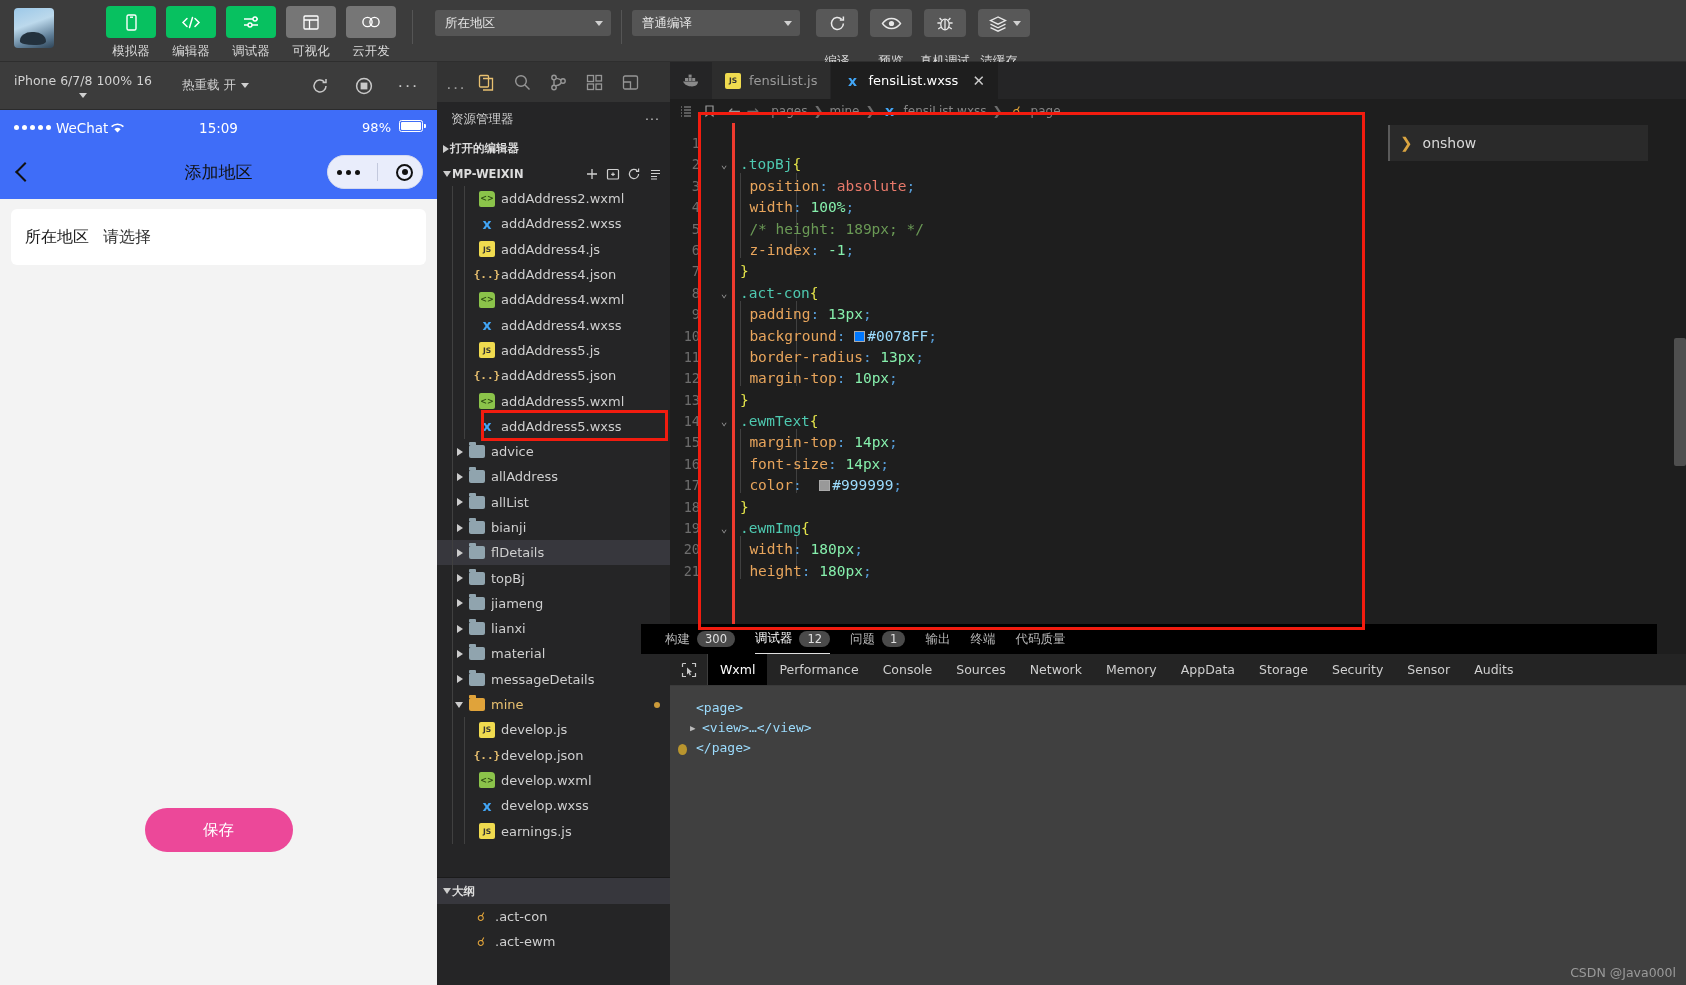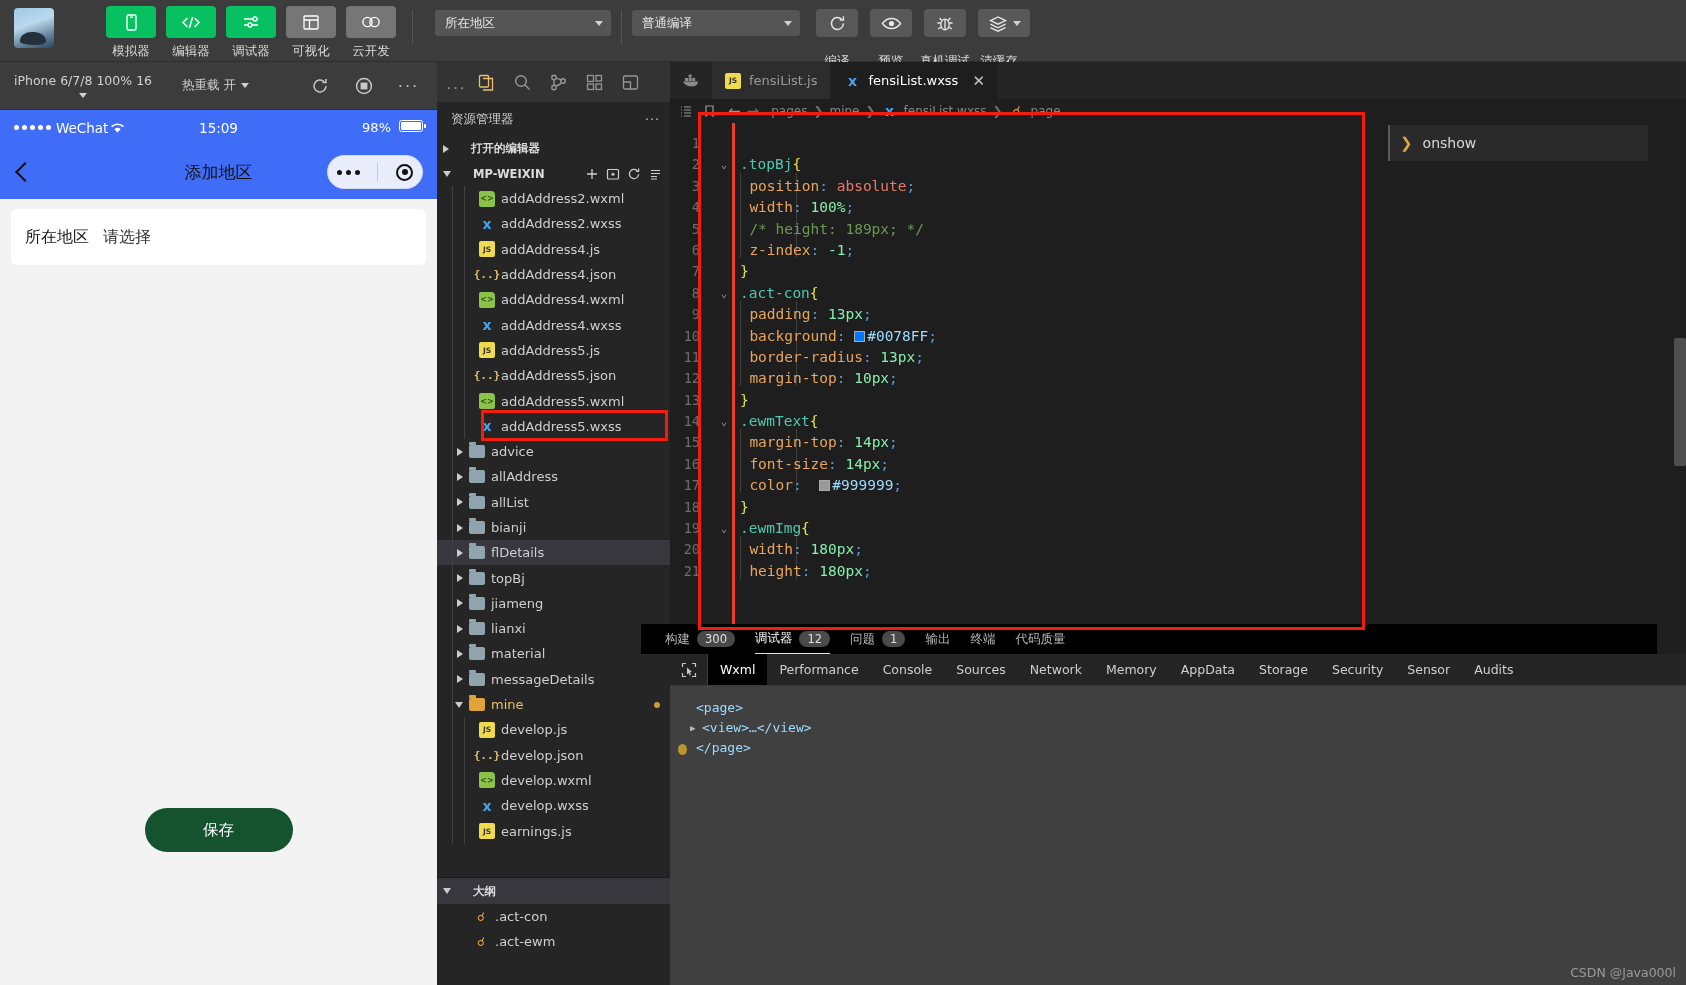--- a/index.html
+++ b/index.html
@@ -105,21 +105,21 @@
 
   .sim-body { background:#f3f3f3; height:786px; position:relative; padding:10px 11px; }
   .card {
     background:#fff; border-radius:6px; height:56px; display:flex; align-items:center;
     padding:0 0 0 14px; gap:14px;
   }
   .card .lbl { font-size:16px; color:#1a1a1a; font-family:"DejaVu Sans","Liberation Sans",sans-serif;}
   .card .ph  { font-size:16px; color:#333; font-family:"DejaVu Sans","Liberation Sans",sans-serif;}
   .save-btn {
     position:absolute; left:50%; transform:translateX(-50%); top:609px;
-    width:148px; height:44px; background:#14532d; border-radius:22px; color:#fff;
+    width:148px; height:44px; background:#ec4899; border-radius:22px; color:#fff;
     font-size:15.5px; display:flex; align-items:center; justify-content:center; cursor:pointer;
     font-family:Liberation Serif, serif;
   }
 
   
   .actbar {
     position:absolute; left:437px; top:62px; width:38px; height:923px;
     background:#333333; padding-top:10px; display:flex; flex-direction:column; align-items:center;
   }
   .actbar .ell { color:#9a9a9a; font-size:17px; letter-spacing:1px; }
@@ -133,21 +133,21 @@
   }
   .exp-ic { width:22px; height:22px; display:flex; align-items:center; justify-content:center; cursor:pointer; opacity:.72; }
   .exp-ic.active { opacity:1; }
   .exp-title {
     height:34px; display:flex; align-items:center; padding:0 10px 0 14px;
     font-size:12.5px; color:#cfcfcf; background:#252526;
     font-family:"DejaVu Sans","Liberation Sans",sans-serif;
   }
   .exp-title .dots { margin-left:auto; color:#c8c8c8; letter-spacing:1px; }
   .sect-head {
-    height:25px; display:flex; align-items:center; gap:22px; padding-left:6px;
+    height:25px; display:flex; align-items:center; gap:1px; padding-left:6px;
     font-size:11.5px; font-weight:bold; color:#ddd; cursor:pointer;
     font-family:"DejaVu Sans","Liberation Sans",sans-serif;
   }
   .tri { width:0;height:0;border-top:4px solid transparent;border-bottom:4px solid transparent;border-left:6px solid #ccc; }
   .tri.open { border-left:4px solid transparent;border-right:4px solid transparent;border-top:6px solid #ccc;border-bottom:0; }
   .sect-actions { margin-left:auto; display:flex; gap:7px; padding-right:8px; align-items:center; }
 
   .tree { flex:1; overflow:hidden; position:relative; background:#252526; }
   .row {
     height:25.3px; display:flex; align-items:center; gap:6px; font-size:13px; color:#cfcfcf;

